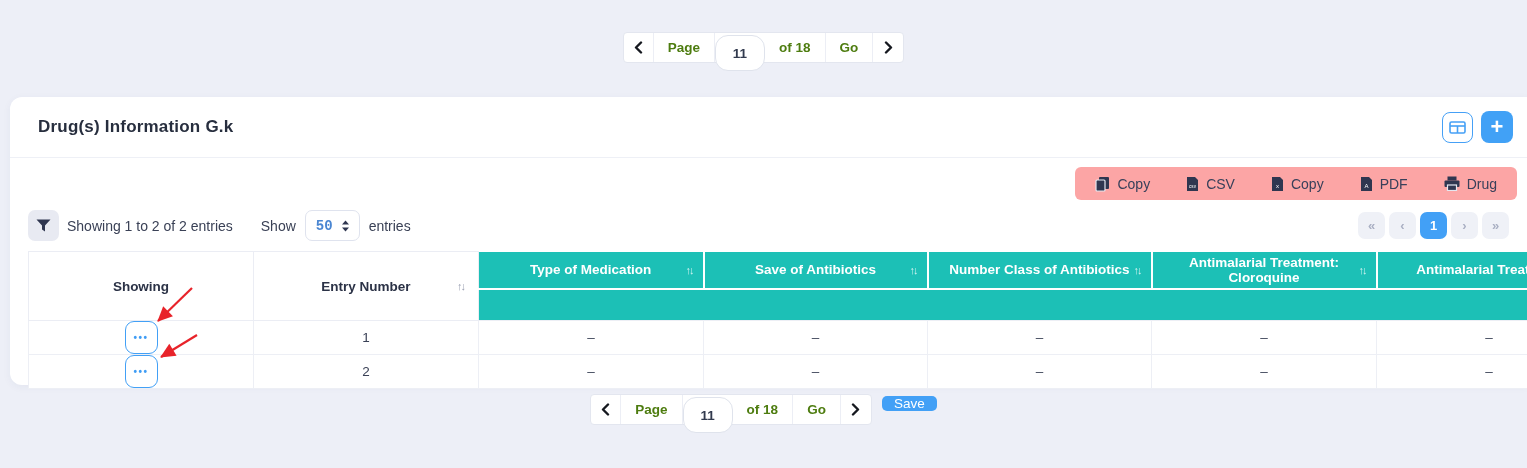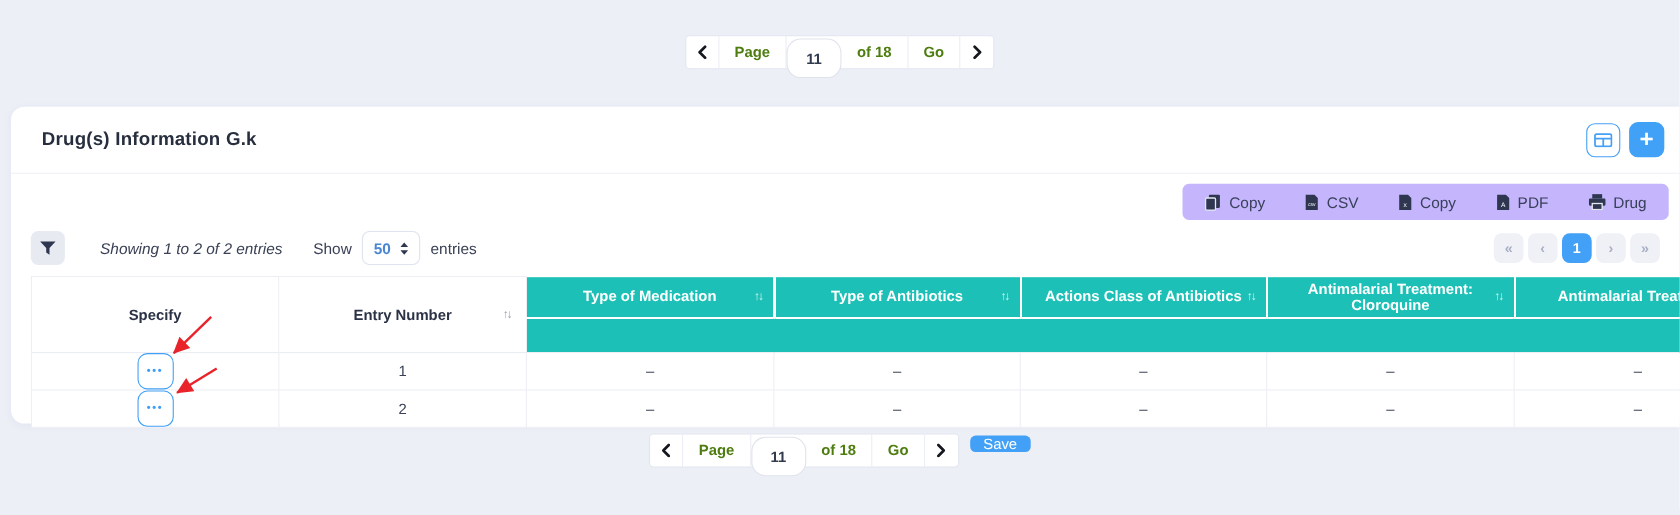--- a/index.html
+++ b/index.html
@@ -56,40 +56,40 @@
   }
   .plus-btn {
     width:32px; height:32px; background:#41a1f6; border:none; border-radius:8px;
     color:#fff; font-size:22px; font-weight:600; line-height:1;
     display:flex; align-items:center; justify-content:center; cursor:pointer;
   }
   
   .toolbar-row { display:flex; justify-content:flex-end; padding:9px 10px 0 0; }
   .export-strip {
     display:flex; align-items:center; height:33px; padding:0 20px; gap:36px;
-    background:#c4b5fd; border-radius:6px;
+    background:#fca5a5; border-radius:6px;
   }
   .export-btn {
     display:flex; align-items:center; gap:7px; background:none; border:none;
     font-size:14px; color:#39405a; font-family:"Liberation Sans", sans-serif; cursor:pointer;
   }
   
   .info-row { display:flex; align-items:center; padding:10px 14px 0 18px; }
   .filter-btn {
     width:31px; height:31px; background:#e8eaf2; border:none; border-radius:7px;
     display:flex; align-items:center; justify-content:center; cursor:pointer;
   }
-  .showing-text { margin-left:32px; font-size:14px; color:#3a4156;font-style:italic; }
+  .showing-text { margin-left:8px; font-size:14px; color:#3a4156; }
   .show-group { display:flex; align-items:center; gap:9px; margin-left:28px; }
   .show-label, .entries-label { font-size:14px; color:#3a4156; }
   .page-size-select {
     display:flex; align-items:center; gap:9px; height:31px; padding:0 10px;
     background:#fff; border:1px solid #dfe3ee; border-radius:7px; cursor:pointer;
   }
-  .page-size-value { font-size:14px; font-weight:600; color:#4a86d2; }
+  .page-size-value { font-size:14px; font-weight:600; color:#4a86d2;font-family:Liberation Mono, monospace; }
   .mini-pg { margin-left:auto; display:flex; gap:4px; padding-right:4px; }
   .mini-btn {
     min-width:27px; height:27px; border:none; border-radius:7px;
     background:#eff1f7; color:#a9afc3; font-size:13px; font-weight:700;
     display:flex; align-items:center; justify-content:center; cursor:pointer;
     font-family:"Liberation Sans", sans-serif;
   }
   .mini-btn.active { background:#42a0f6; color:#fff; font-weight:600; }
   
   .table-wrap { margin:10px 0 0 18px; width:1509px; overflow:hidden; }
@@ -237,35 +237,35 @@
         <col style="width:225px">
           <col style="width:225px">
           <col style="width:225px">
         <col style="width:224px">
           <col style="width:224px">
           <col style="width:225px">
           <col style="width:225px">
       </colgroup>
       <thead>
         <tr>
-          <th class="white-th" rowspan="2">Specify</th>
+          <th class="white-th" rowspan="2">Showing</th>
           <th class="white-th" rowspan="2">
             <span>Entry Number</span>
             <span class="sort-icon">↑↓</span>
           </th>
           <th class="teal-th">
             <span>Type of Medication</span>
             <span class="sort-icon">↑↓</span>
           </th>
           <th class="teal-th">
-            <span>Type of Antibiotics</span>
-            <span class="sort-icon">↑↓</span>
-          </th>
-          <th class="teal-th">
-            <span>Actions Class of Antibiotics</span>
+            <span>Save of Antibiotics</span>
+            <span class="sort-icon">↑↓</span>
+          </th>
+          <th class="teal-th">
+            <span>Number Class of Antibiotics</span>
             <span class="sort-icon">↑↓</span>
           </th>
           <th class="teal-th">
             <span>Antimalarial Treatment: Cloroquine</span>
             <span class="sort-icon">↑↓</span>
           </th>
           <th class="teal-th">
             <span>Antimalarial Treatment</span>
           </th>
         </tr>

